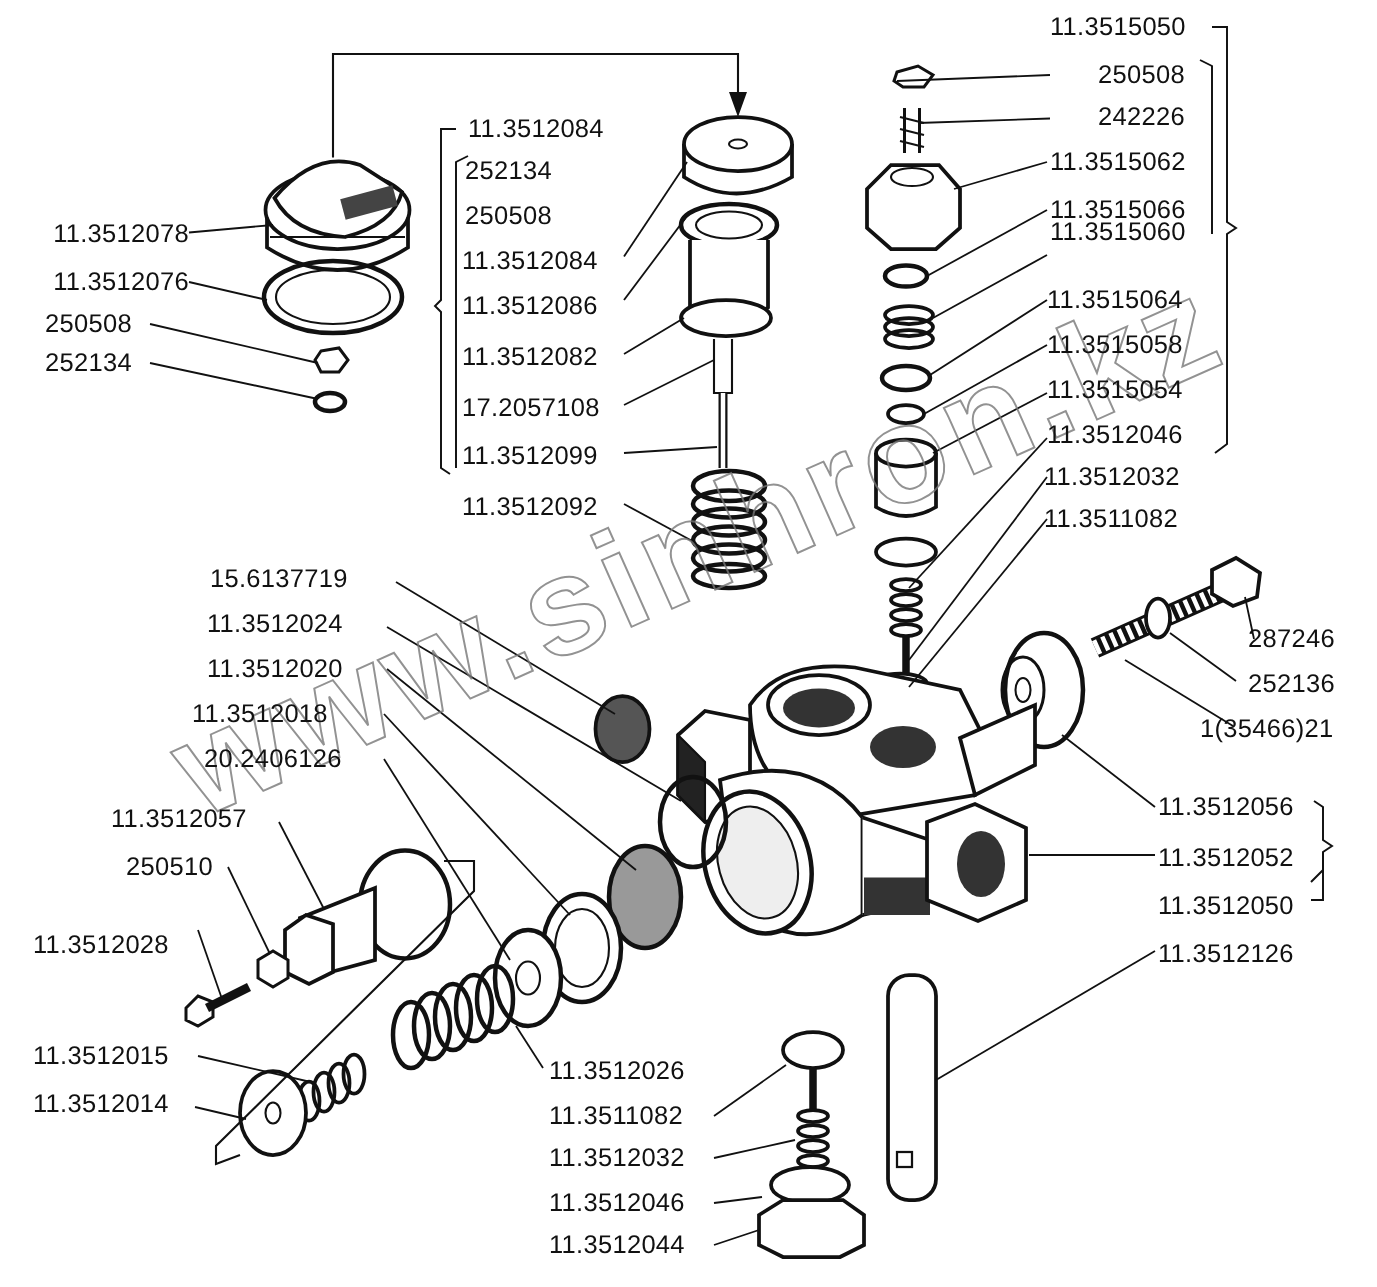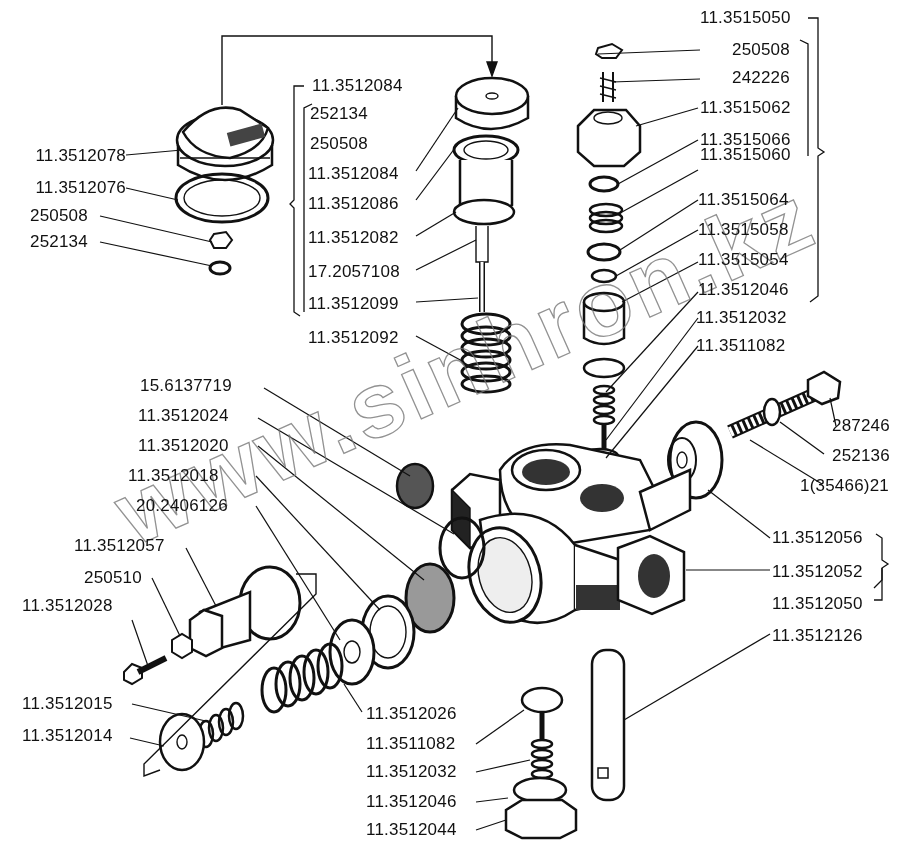--- a/index.html
+++ b/index.html
@@ -273,21 +273,21 @@
 <div class="lbl" style="left:772px;top:626px">11.3512126</div>
 
 <div class="lbl" style="left:140px;top:376px">15.6137719</div>
 <div class="lbl" style="left:138px;top:406px">11.3512024</div>
 <div class="lbl" style="left:138px;top:436px">11.3512020</div>
 <div class="lbl" style="left:128px;top:466px">11.3512018</div>
 <div class="lbl" style="left:136px;top:496px">20.2406126</div>
 
 <div class="lbl" style="left:74px;top:536px">11.3512057</div>
 <div class="lbl" style="left:84px;top:568px">250510</div>
-<div class="lbl" style="left:22px;top:596px">11.3512028</div>
+<div class="lbl" style="left:22px;top:620px">11.3512028</div>
 <div class="lbl" style="left:22px;top:694px">11.3512015</div>
 <div class="lbl" style="left:22px;top:726px">11.3512014</div>
 
 <div class="lbl" style="left:366px;top:704px">11.3512026</div>
 <div class="lbl" style="left:366px;top:734px">11.3511082</div>
 <div class="lbl" style="left:366px;top:762px">11.3512032</div>
 <div class="lbl" style="left:366px;top:792px">11.3512046</div>
 <div class="lbl" style="left:366px;top:820px">11.3512044</div>
 
 </body></html>

